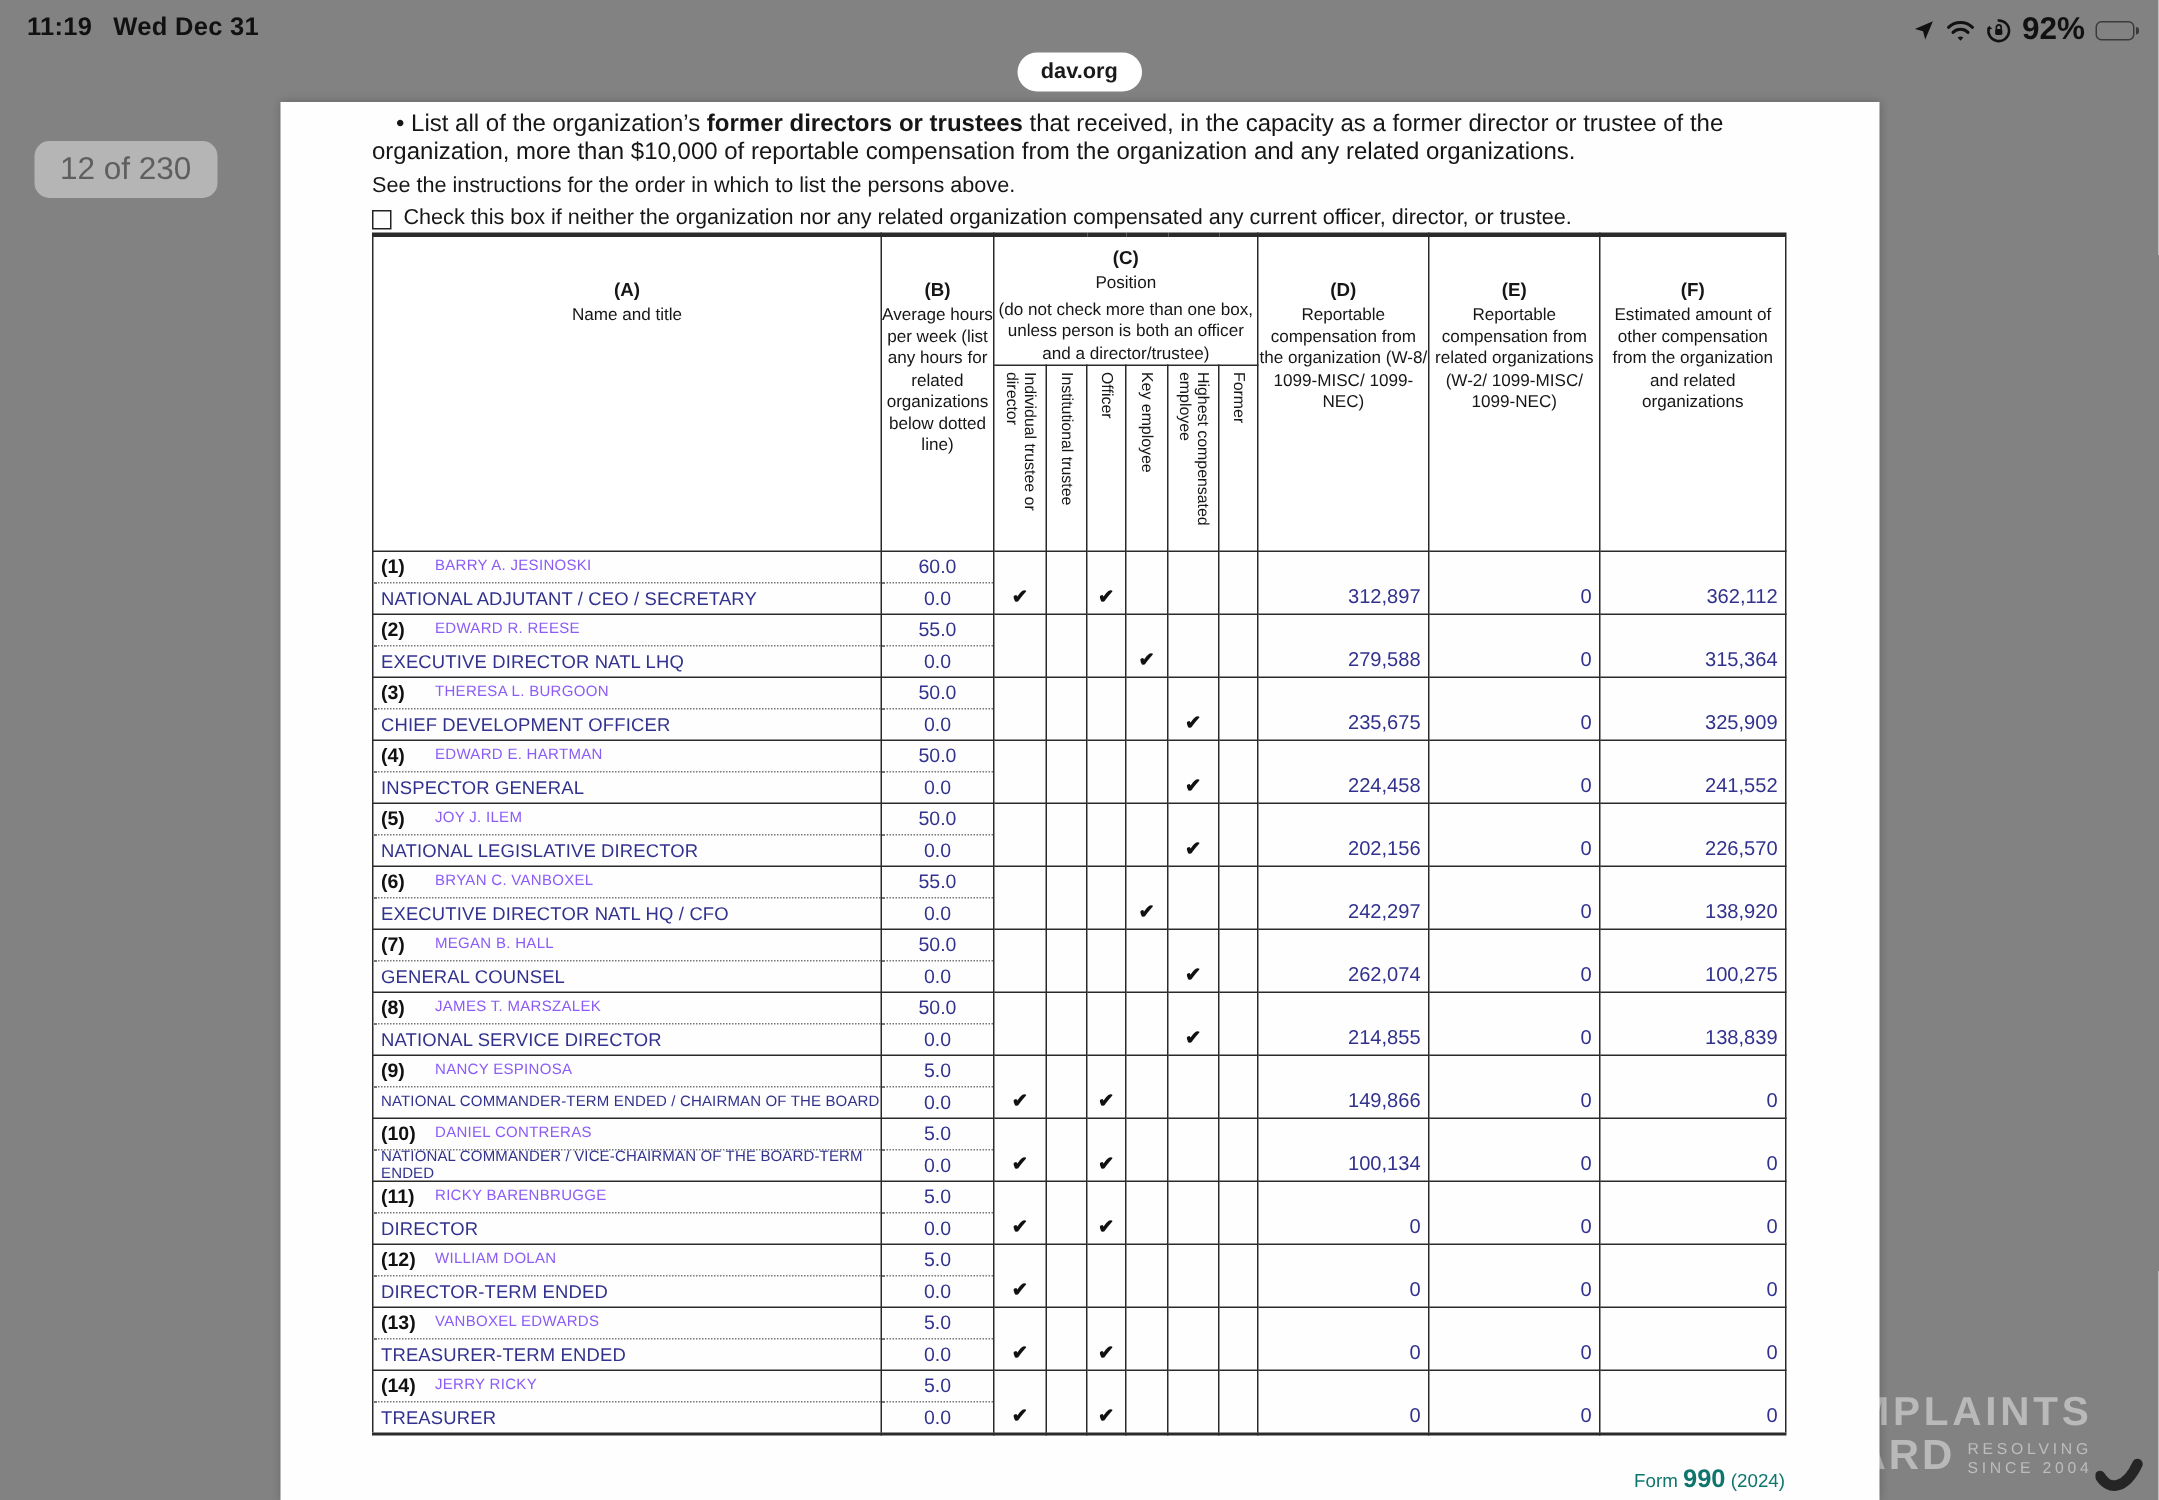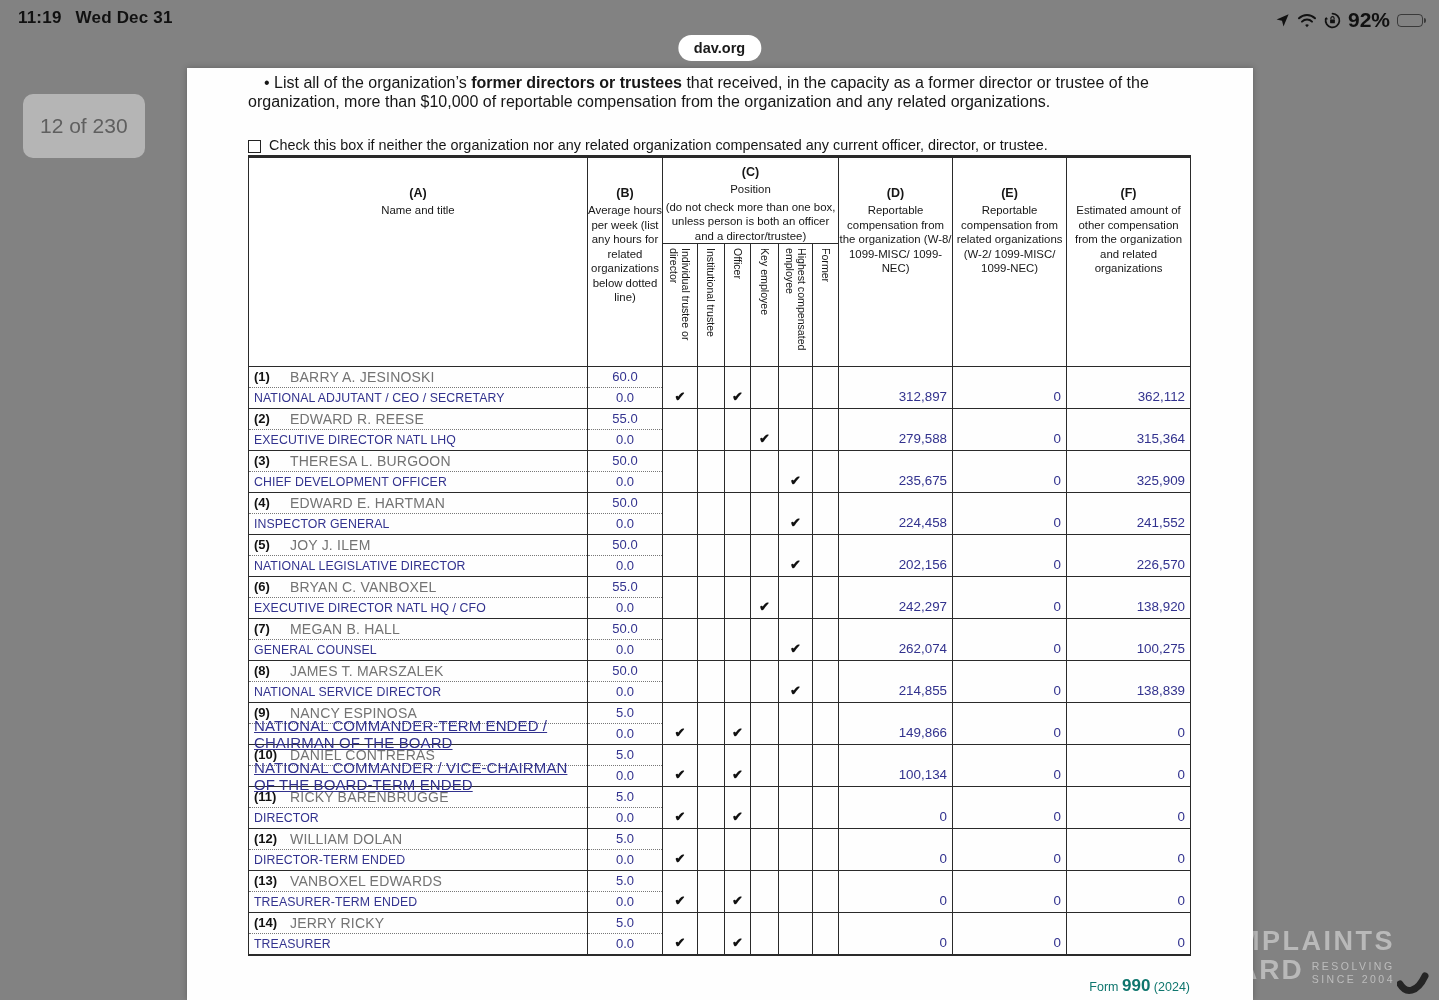--- a/index.html
+++ b/index.html
@@ -14,21 +14,21 @@
   .sb-right svg { display:block; }
   .battery { position:relative; width:26px; height:13px; border:1.1px solid rgba(0,0,0,.55); border-radius:4px; padding:1.5px; }
   .battery .fill { height:100%; width:88%; background:#111; border-radius:2px; }
   .battery .nub { position:absolute; right:-4px; top:3.5px; width:2.5px; height:5px; background:rgba(0,0,0,.55); border-radius:0 2px 2px 0; }
   .sb-pct { font-size:21px; font-weight:600; }
 
   
   .url-pill { position:absolute; top:35px; left:50%; transform:translateX(-50%); background:#fff; color:#1a1a1a;
               font-size:14.5px; font-weight:600; padding:5px 16px; border-radius:15px; z-index:5; }
   .page-pill { position:absolute; top:94px; left:23px; background:#b5b5b5; color:#5f5f5f; font-size:21px;
-               padding:20px 17px; border-radius:10px; z-index:5; }
+               padding:7px 17px; border-radius:10px; z-index:5; }
 
   
   .watermark { position:absolute; right:44px; top:928px; z-index:1; color:#b9b9b9; text-align:left; width:400px; }
   .wm-line1 { font-size:27px; font-weight:bold; letter-spacing:2.5px; text-align:right; line-height:1.0; }
   .wm-line2 { display:flex; justify-content:flex-end; align-items:flex-start; gap:8px; margin-top:2px; }
   .wm-board { font-size:28px; font-weight:bold; letter-spacing:2px; line-height:.95; }
   .wm-tag { font-size:10.5px; letter-spacing:2.5px; color:#bdbdbd; line-height:1.25; padding-top:3px; }
   .wm-swoosh { position:absolute; right:8px; top:968px; z-index:1; }
 
   
@@ -52,23 +52,23 @@
   th.vcol { height:121px; vertical-align:top; text-align:center; padding-top:4px; }
   .vtext { writing-mode:vertical-rl; display:inline-block; height:114px; font-size:10.6px; line-height:12px; text-align:left; }
 
   tbody tr { height:42px; }
   tbody td { padding:0; vertical-align:bottom; }
   .half { height:20.5px; display:flex; align-items:center; }
   .half.top { border-bottom:1px dotted #777; }
   td.c-name .half.top { padding-left:5px; }
   td.c-name .half.bot { padding-left:5px; }
   .row-num { font-weight:bold; color:#111; font-size:13px; width:36px; flex:0 0 auto; }
-  .p-name { color:#737373; font-size:14px; letter-spacing:.2px; }
+  .p-name { color:#8b5cf6; font-size:10px; letter-spacing:.2px; }
   .p-title { color:#32328e; font-size:12.3px; letter-spacing:.1px; }
-  .p-title.small { font-size:15px;text-decoration:underline; }
+  .p-title.small { font-size:10px; }
   td.c-hours .half { justify-content:center; color:#32328e; font-size:13px; }
   td.c-check { text-align:center; font-size:13px; font-weight:bold; color:#111; padding-bottom:4px; }
   td.c-val { text-align:right; color:#32328e; font-size:13.4px; padding:0 5px 4px 0; }
 
   .form-footer { position:absolute; right:63px; top:908px; font-size:12.5px; color:#0f766e;text-align:right; }
   .form-footer b { font-size:17px; font-weight:bold; }
 </style>
 </head>
 <body>
 
@@ -118,20 +118,21 @@
 <div class="wm-swoosh">
   <svg width="34" height="30" viewBox="0 0 34 30">
       <path d="M3 16 C9 26 20 25 28 8" fill="none" stroke="#252525" stroke-width="7" stroke-linecap="round"></path>
     </svg>
 </div>
 
 <div class="page">
 
   <p class="para"><span>•</span><span> List all of the organization’s </span><b>former directors or trustees</b><span> that received, in the capacity as a former director or trustee of the organization, more than $10,000 of reportable compensation from the organization and any related organizations.</span></p>
 
+  <div class="instructions">See the instructions for the order in which to list the persons above.</div>
 
   <div class="checkline">
     <span class="checkbox"></span>
     <span>Check this box if neither the organization nor any related organization compensated any current officer, director, or trustee.</span>
   </div>
 
   <table class="form">
     <colgroup>
       <col style="width:339px">
         <col style="width:75px">

